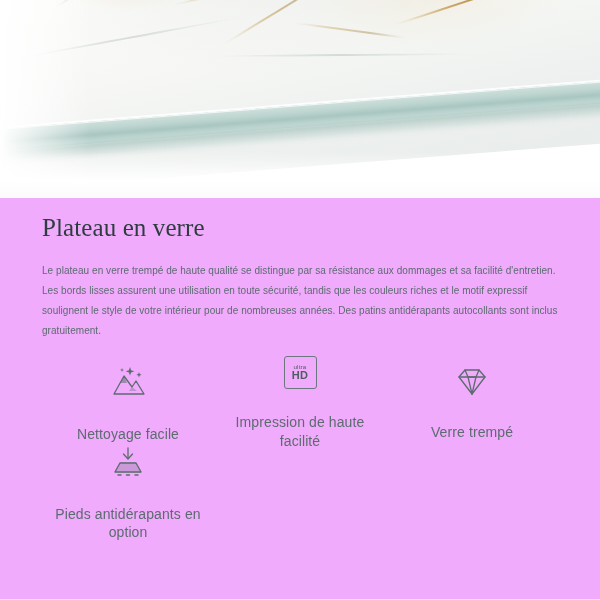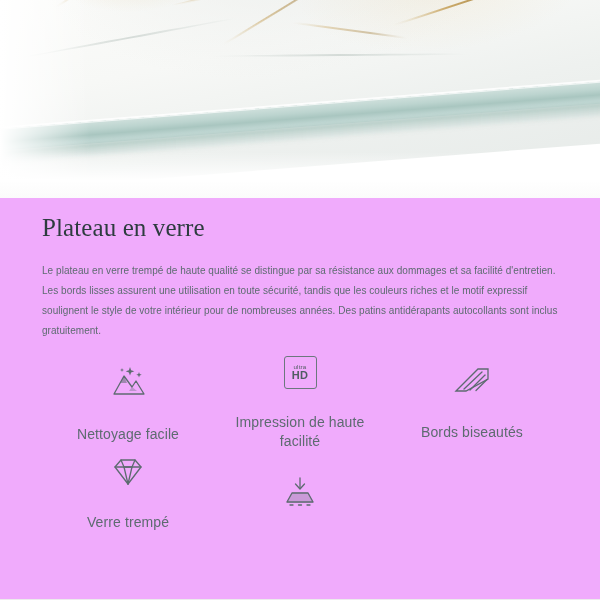--- a/index.html
+++ b/index.html
@@ -236,31 +236,20 @@
       <div class="feature">
         <div class="ficon">
           <div class="hd-badge">
             <span class="t1">ultra</span>
             <span class="t2">HD</span>
           </div>
         </div>
         <div class="flabel">Impression de haute facilité</div>
       </div>
 
-      <div class="feature">
-        <div class="ficon">
-          <svg width="40" height="34" viewBox="0 0 40 34" fill="none" stroke="#5d6b70" stroke-width="1.3" stroke-linecap="round">
-            <path d="M4 26 L26 4 L36 4 L36 14 L14 26 Z"></path>
-            <path d="M12 24 L30 7"></path>
-            <path d="M18 25 L33 10"></path>
-            <path d="M24 25.5 L35 14.5"></path>
-          </svg>
-        </div>
-        <div class="flabel">Bords biseautés</div>
-      </div>
 
       <div class="feature">
         <div class="ficon">
           <svg width="42" height="34" viewBox="0 0 42 34" fill="none" stroke="#5d6b70" stroke-width="1.3" stroke-linecap="round" stroke-linejoin="round">
             <path d="M8 12 L14 5 L28 5 L34 12 L21 29 Z"></path>
             <path d="M8 12 L34 12"></path>
             <path d="M14 5 L17 12 L21 29"></path>
             <path d="M28 5 L25 12 L21 29"></path>
             <path d="M17 12 L25 12"></path>
           </svg>
@@ -273,20 +262,21 @@
           <svg width="40" height="36" viewBox="0 0 40 36" fill="none" stroke="#5d6b70" stroke-width="1.3" stroke-linecap="round" stroke-linejoin="round">
             <path d="M20 3 L20 13"></path>
             <path d="M15.5 9 L20 14 L24.5 9" fill="none"></path>
             <path d="M12 18 L28 18 L33 27 L7 27 Z" fill="#5d6b70" stroke="#5d6b70" opacity="0.25"></path>
             <path d="M12 18 L28 18 L33 27 L7 27 Z"></path>
             <path d="M10 30 L13 30"></path>
             <path d="M18.5 30 L21.5 30"></path>
             <path d="M27 30 L30 30"></path>
           </svg>
         </div>
+        <div class="flabel">Pieds antidérapants en option</div>
       </div>
 
 
     </div>
   </div>
 
   <div class="bottom-rule"></div>
 </div>
 
 </body></html>

